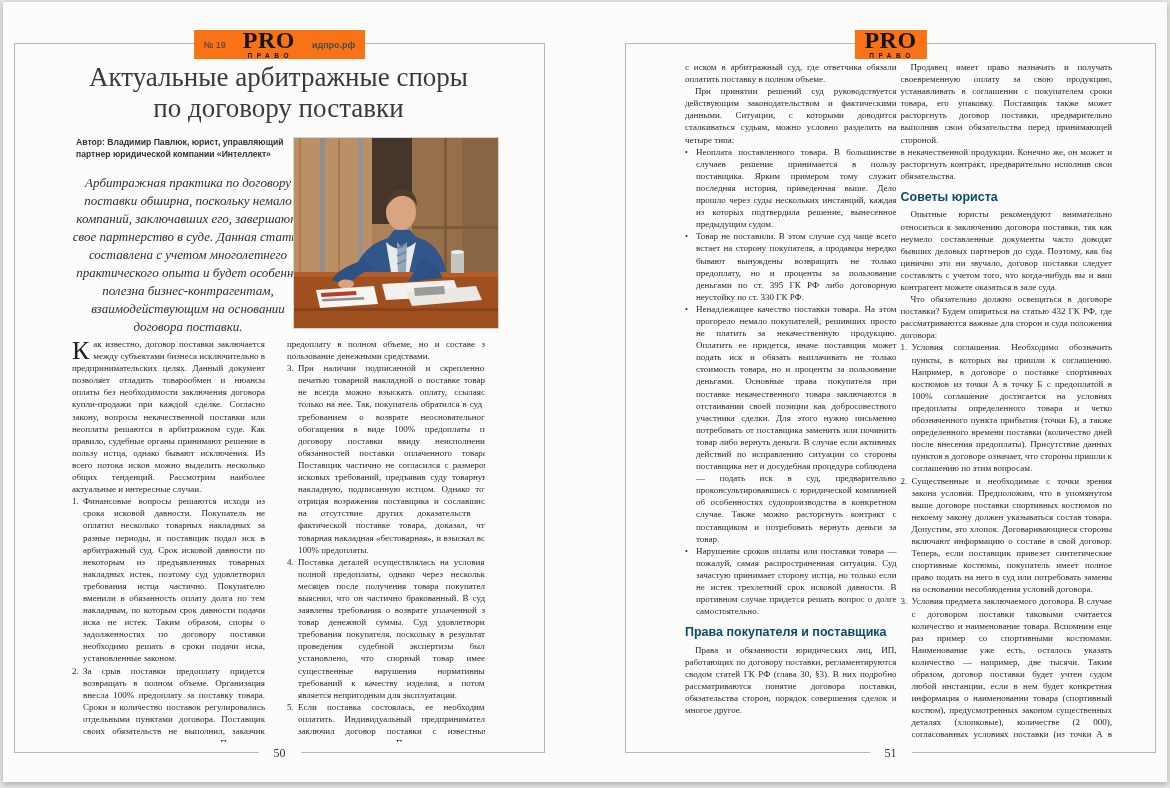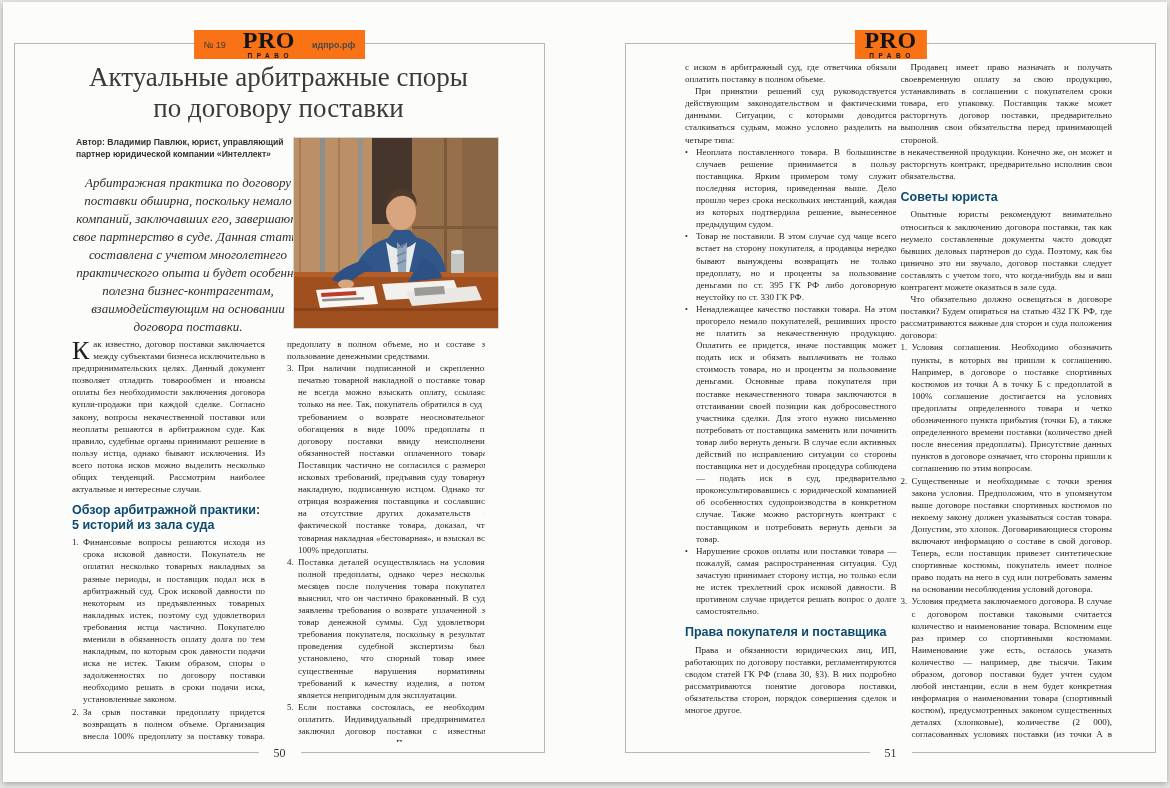--- a/index.html
+++ b/index.html
@@ -121,24 +121,20 @@
           <polygon points="28,161 70,159 70.3,161.5 28.3,163.5" fill="#8f8f8b"></polygon>
 
           <rect x="157" y="114" width="13" height="21" fill="#ccd6d6" opacity="0.85"></rect>
           <ellipse cx="163.5" cy="114" rx="6.5" ry="2" fill="#e6eeee"></ellipse>
         </svg>
       </div>
 
       <div class="body-row">
         <div class="colA">
           <p class="bp"><span class="dropcap">К</span><span>ак известно, договор поставки заключается между субъектами бизнеса исключительно в предпринимательских целях. Данный документ позволяет отладить товарообмен и нюансы оплаты без необходимости заключения договора купли-продажи при каждой сделке. Согласно закону, вопросы некачественной поставки или неоплаты решаются в арбитражном суде. Как правило, судебные органы принимают решение в пользу истца, однако бывают исключения. Из всего потока исков можно выделить несколько общих тенденций. Рассмотрим наиболее актуальные и интересные случаи.</span></p>
-          <div class="h3">
-            <div>Обзор арбитражной практики:</div>
-            <div>5 историй из зала суда</div>
-          </div>
           <p class="bp hang"><span class="mark">1.</span><span>Финансовые вопросы решаются исходя из срока исковой давности. Покупатель не оплатил несколько товарных накладных за разные периоды, и поставщик подал иск в арбитражный суд. Срок исковой давности по некоторым из предъявленных товарных накладных истек, поэтому суд удовлетворил требования истца частично. Покупателю вменили в обязанность оплату долга по тем накладным, по которым срок давности подачи иска не истек. Таким образом, споры о задолженностях по договору поставки необходимо решать в сроки подачи иска, установленные законом.</span></p>
           <p class="bp hang"><span class="mark">2.</span><span>За срыв поставки предоплату придется возвращать в полном объеме. Организация внесла 100% предоплату за поставку товара. Сроки и количество поставок регулировались отдельными пунктами договора. Поставщик своих обязательств не выполнил, заказчик потерял интерес к продукции. Покупатель подал иск, и по решению Верховного суда РФ поставщик вынужден был возвращать не только</span></p>
         </div>
         <div class="colB">
           <p class="bp">предоплату в полном объеме, но и составе за пользование денежными средствами.</p>
           <p class="bp hang"><span class="mark">3.</span><span>При наличии подписанной и скрепленной печатью товарной накладной о поставке товара не всегда можно взыскать оплату, ссылаясь только на нее. Так, покупатель обратился в суд с требованием о возврате неосновательного обогащения в виде 100% предоплаты по договору поставки ввиду неисполнения обязанностей поставки оплаченного товара. Поставщик частично не согласился с размером исковых требований, предъявив суду товарную накладную, подписанную истцом. Однако тот, отрицая возражения поставщика и сославшись на отсутствие других доказательств о фактической поставке товара, доказал, что товарная накладная «бестоварная», и взыскал все 100% предоплаты.</span></p>
           <p class="bp hang"><span class="mark">4.</span><span>Поставка деталей осуществлялась на условиях полной предоплаты, однако через несколько месяцев после получения товара покупатель выяснил, что он частично бракованный. В суде заявлены требования о возврате уплаченной за товар денежной суммы. Суд удовлетворил требования покупателя, поскольку в результате проведения судебной экспертизы было установлено, что спорный товар имеет существенные нарушения нормативных требований к качеству изделия, а потому является непригодным для эксплуатации.</span></p>
           <p class="bp hang"><span class="mark">5.</span><span>Если поставка состоялась, ее необходимо оплатить. Индивидуальный предприниматель заключил договор поставки с известным магазином одежды. Поначалу покупатель вовремя вносил обеспечительный платеж и оплачивал поставки в установленные сроки. Затем индивидуальный предприниматель не оплатил одну из поставок. Магазин забрал обеспечительный платеж в качестве штрафа и обратился</span></p>
         </div>
       </div>
@@ -152,21 +148,21 @@
       <span class="logo">
         <div class="logo-pro">PRO</div>
         <div class="logo-pravo">ПРАВО</div>
       </span>
     </div>
 
     <div class="rp-content">
       <div class="rcol">
         <p class="bp">с иском в арбитражный суд, где ответчика обязали оплатить поставку в полном объеме.</p>
         <p class="bp ind">При принятии решений суд руководствуется действующим законодательством и фактическими данными. Ситуации, с которыми доводится сталкиваться судьям, можно условно разделить на четыре типа:</p>
-        <p class="bp hang"><span class="mark bullet">•</span><span>Неоплата поставленного товара. В большинстве случаев решение принимается в пользу поставщика. Ярким примером тому служит последняя история, приведенная выше. Дело прошло через срока нескольких инстанций, каждая из которых подтвердила решение, вынесенное предыдущим судом.</span></p>
+        <p class="bp hang"><span class="mark bullet">•</span><span>Неоплата поставленного товара. В большинстве случаев решение принимается в пользу поставщика. Ярким примером тому служит последняя история, приведенная выше. Дело прошло через суды нескольких инстанций, каждая из которых подтвердила решение, вынесенное предыдущим судом.</span></p>
         <p class="bp hang"><span class="mark bullet">•</span><span>Товар не поставили. В этом случае суд чаще всего встает на сторону покупателя, а продавцы нередко бывают вынуждены возвращать не только предоплату, но и проценты за пользование деньгами по ст. 395 ГК РФ либо договорную неустойку по ст. 330 ГК РФ.</span></p>
         <p class="bp hang"><span class="mark bullet">•</span><span>Ненадлежащее качество поставки товара. На этом прогорело немало покупателей, решивших просто не платить за некачественную продукцию. Оплатить ее придется, иначе поставщик может подать иск и обязать выплачивать не только стоимость товара, но и проценты за пользование деньгами. Основные права покупателя при поставке некачественного товара заключаются в отстаивании своей позиции как добросовестного участника сделки. Для этого нужно письменно потребовать от поставщика заменить или починить товар либо вернуть деньги. В случае если активных действий по исправлению ситуации со стороны поставщика нет и досудебная процедура соблюдена — подать иск в суд, предварительно проконсультировавшись с юридической компанией об особенностях судопроизводства в конкретном случае. Также можно расторгнуть контракт с поставщиком и потребовать вернуть деньги за товар.</span></p>
         <p class="bp hang"><span class="mark bullet">•</span><span>Нарушение сроков оплаты или поставки товара — пожалуй, самая распространенная ситуация. Суд зачастую принимает сторону истца, но только если не истек трехлетний срок исковой давности. В противном случае придется решать вопрос о долге самостоятельно.</span></p>
         <div class="h3">Права покупателя и поставщика</div>
         <p class="bp ind">Права и обязанности юридических лиц, ИП, работающих по договору поставки, регламентируются сводом статей ГК РФ (глава 30, §3). В них подробно рассматриваются понятие договора поставки, обязательства сторон, порядок совершения сделок и многое другое.</p>
 
       </div>
 
       <div class="rcol">
         <p class="bp ind">Продавец имеет право назначать и получать своевременную оплату за свою продукцию, устанавливать в соглашении с покупателем сроки товара, его упаковку. Поставщик также может расторгнуть договор поставки, предварительно выполнив свои обязательства перед принимающей стороной.</p>

